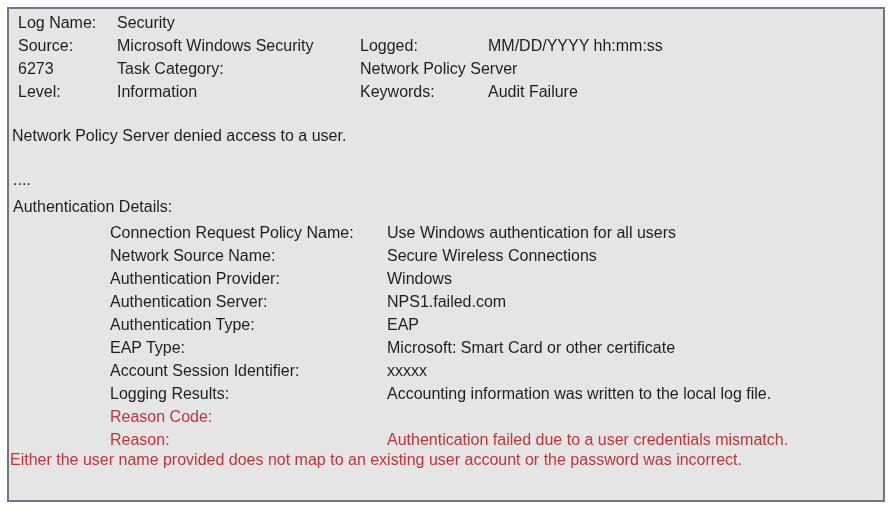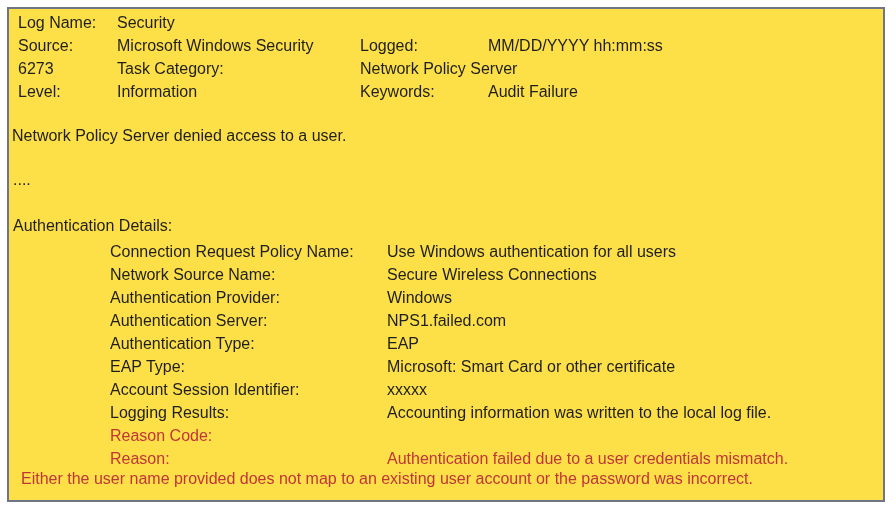--- a/index.html
+++ b/index.html
@@ -16,54 +16,54 @@
     font-size: 16px;
     color: #1f1f1f;
   }
   .frame {
     position: absolute;
     left: 7px;
     top: 7px;
     width: 878px;
     height: 495px;
     border: 2px solid #6e7585;
-    background: #fde047;
+    background: #e5e5e5;
     box-sizing: border-box;
     overflow: hidden;
   }
   .line {
     line-height: 23px;
     white-space: nowrap;
   }
   
   .hdr {
     margin-top: 2px;
   }
   .hdr-row {
     display: grid;
     grid-template-columns: 99px 243px 128px 1fr;
     padding-left: 9px;   
     line-height: 23px;
     white-space: nowrap;
   }
   .msg    { margin-top: 21px; padding-left: 3px; }
   .dots   { margin-top: 21px; padding-left: 4px; }
-  .sect   { margin-top: 23px; padding-left: 4px; }
+  .sect   { margin-top: 4px; padding-left: 4px; }
   .details { margin-top: 3px; }
   .det-row {
     display: grid;
     grid-template-columns: 277px 1fr;
     padding-left: 101px; 
     line-height: 23px;
     white-space: nowrap;
   }
   .red { color: #c0353a; }
   .footer-note {
     margin-top: -3px;
-    padding-left: 12px;
+    padding-left: 1px;
     line-height: 23px;
     white-space: nowrap;
   }
 </style>
 </head>
 <body>
 
 <div class="frame">
 
   <div class="hdr">

